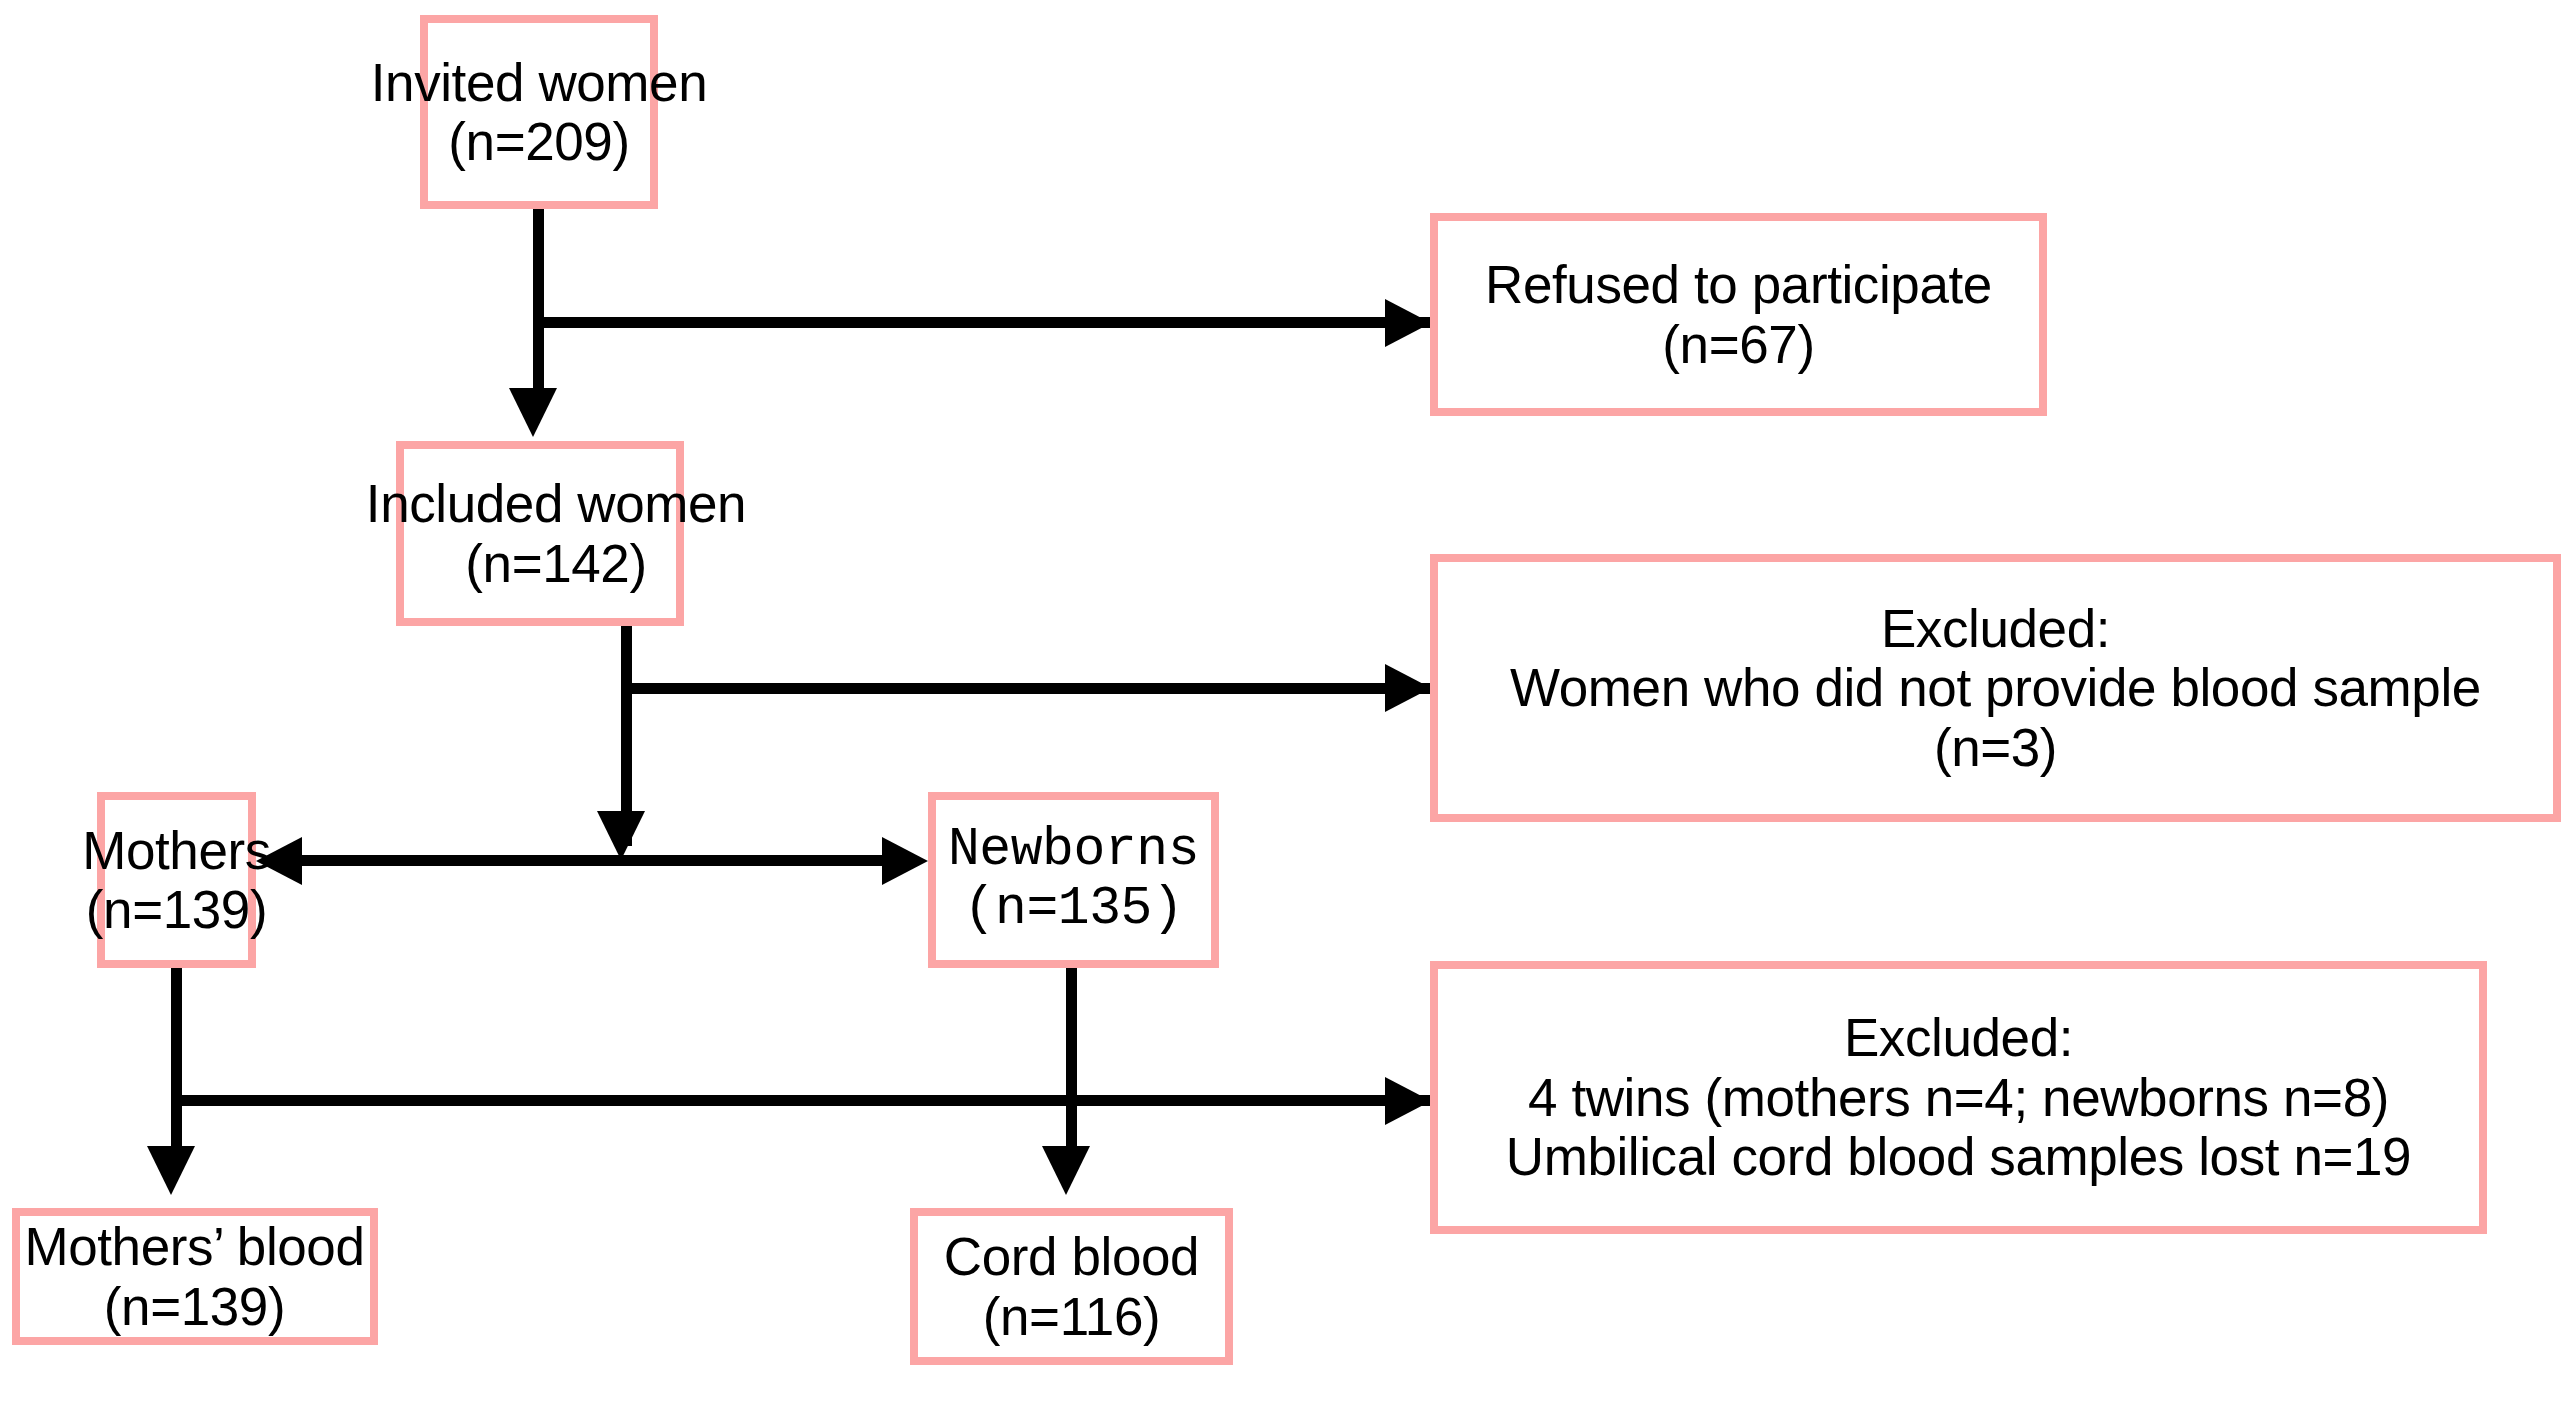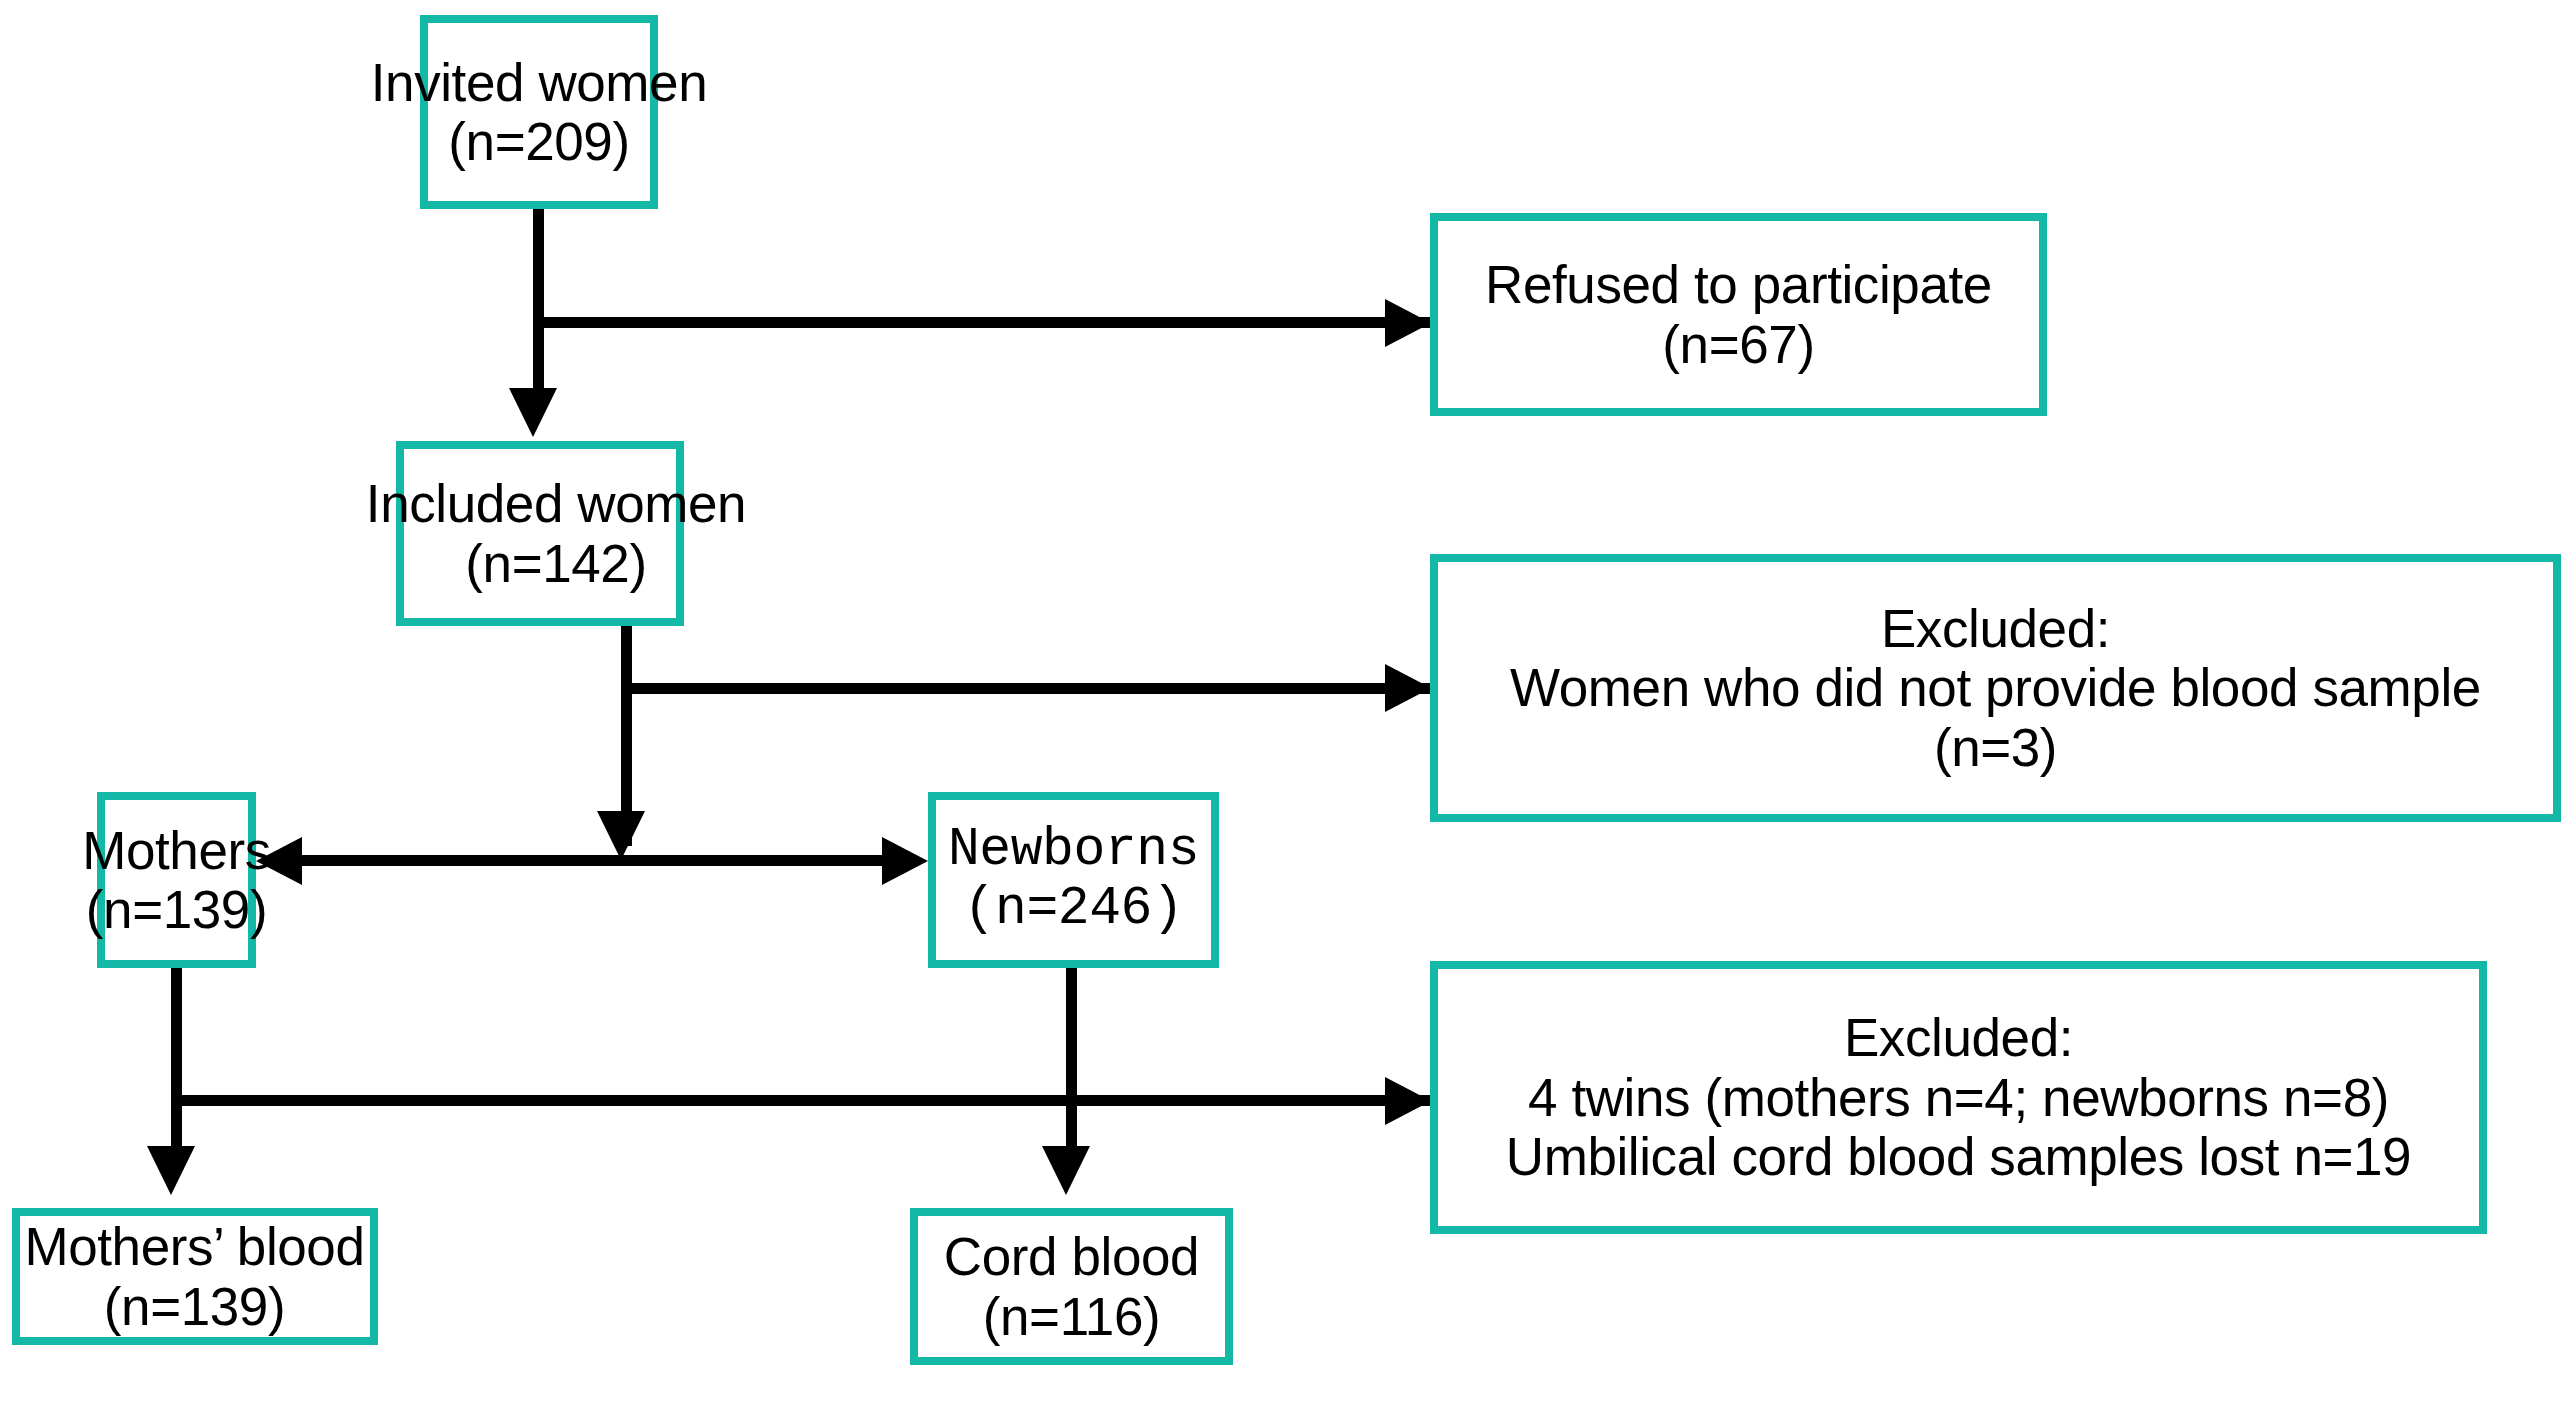--- a/index.html
+++ b/index.html
@@ -13,21 +13,21 @@
     width: 2576px;
     height: 1404px;
     background: #ffffff;
     font-family: "Liberation Sans", sans-serif;
     color: #000000;
     overflow: hidden;
   }
   .node {
     position: absolute;
     box-sizing: border-box;
-    border: 8px solid #14b8a6;
+    border: 8px solid #fca5a5;
     background: #ffffff;
     display: flex;
     flex-direction: column;
     align-items: center;
     justify-content: center;
     text-align: center;
     line-height: 1.12;
     font-size: 53px;
     letter-spacing: -0.4px;
     z-index: 5;
@@ -166,21 +166,21 @@
     <span class="ln">(n=3)</span>
   </div>
 
   <div class="node" id="node-mothers">
     <span class="ln">Mothers</span>
     <span class="ln">(n=139)</span>
   </div>
 
   <div class="node" id="node-newborns">
     <span class="ln">Newborns</span>
-    <span class="ln">(n=246)</span>
+    <span class="ln">(n=135)</span>
   </div>
 
   <div class="node" id="node-excluded-2">
     <span class="ln">Excluded:</span>
     <span class="ln">4 twins (mothers n=4; newborns n=8)</span>
     <span class="ln">Umbilical cord blood samples lost n=19</span>
   </div>
 
   <div class="node" id="node-mothersblood">
     <span class="ln">Mothers’ blood</span>

